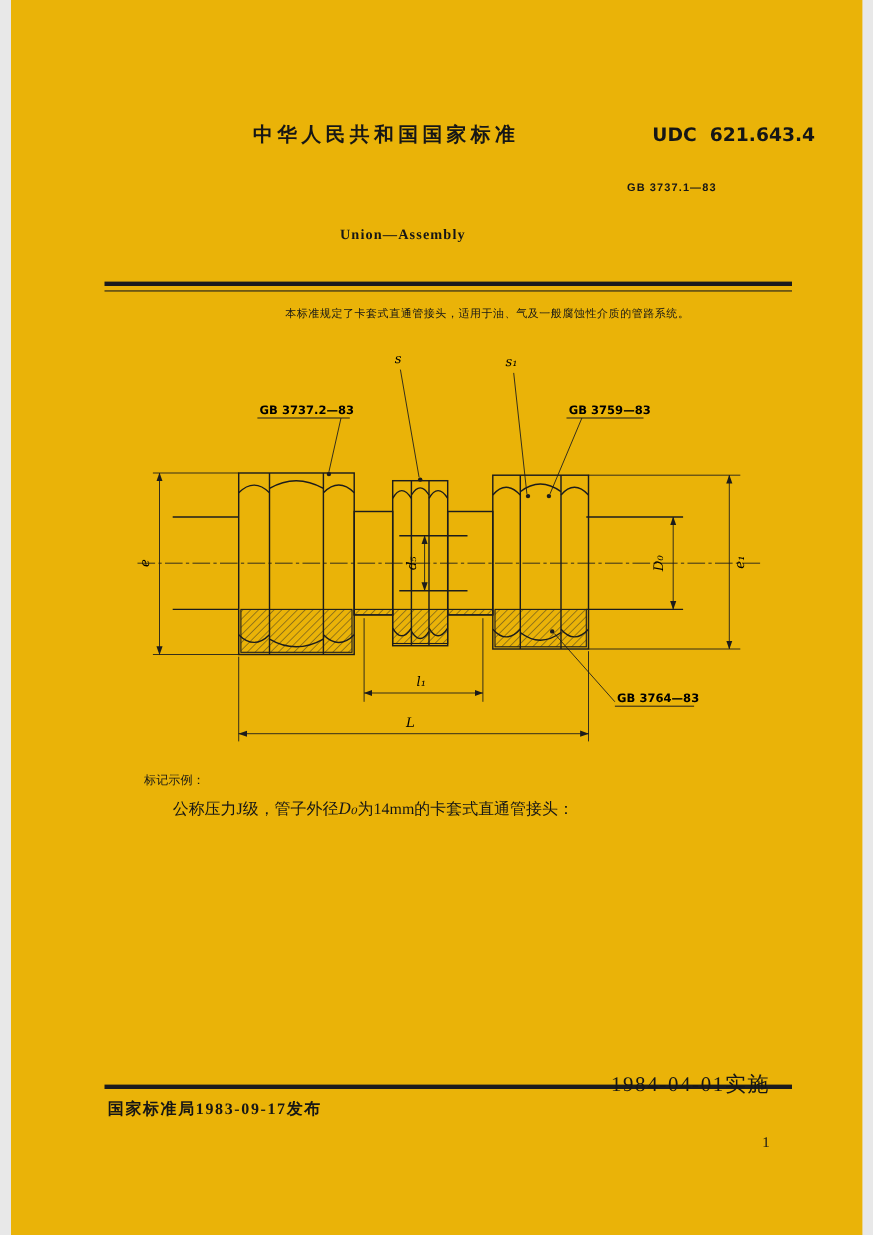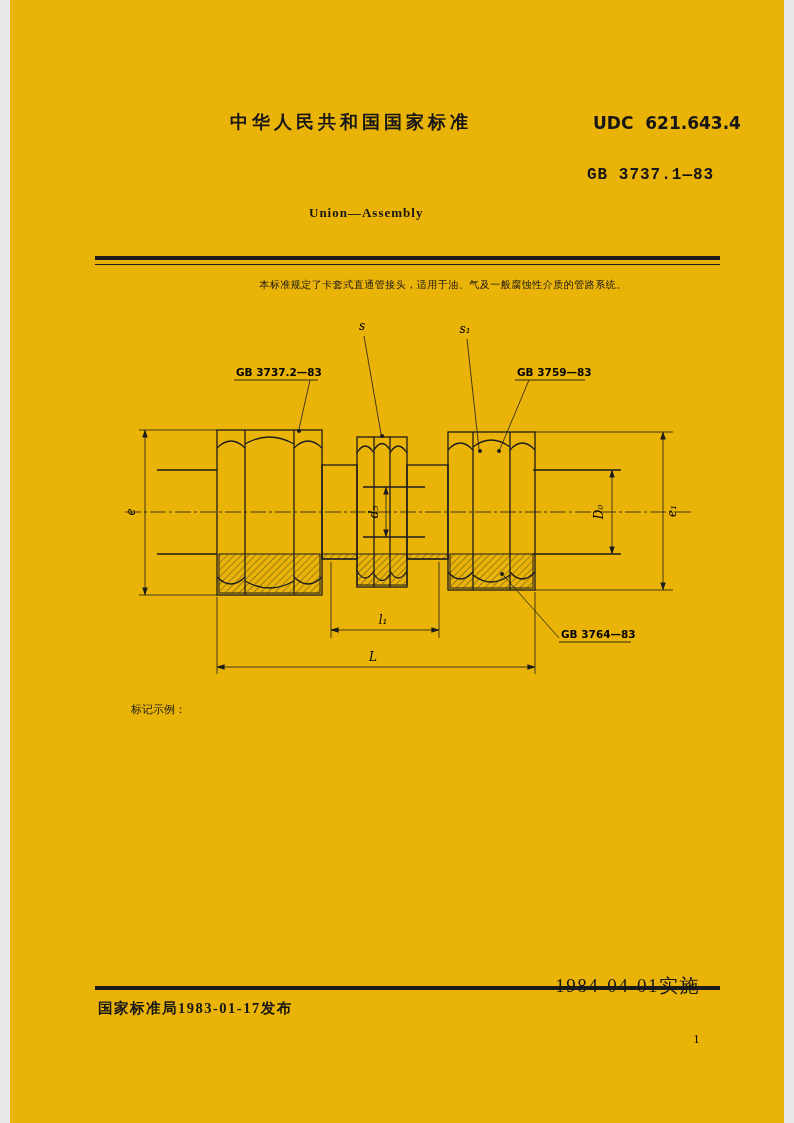--- a/index.html
+++ b/index.html
@@ -9,21 +9,21 @@
     margin:0 auto;
     background:#eab308;
     font-family:"Liberation Serif", serif;
     color:#161616;
     overflow:hidden;
   }
   .abs{position:absolute;}
   .hdr-national{left:220px;top:110px;font-size:18px;font-weight:bold;letter-spacing:4px;}
   .hdr-udc{left:583px;top:113px;font-size:17px;font-weight:bold;font-family:"DejaVu Sans",sans-serif;white-space:pre;}
   .hdr-title{left:226px;top:163px;font-size:22px;font-weight:bold;letter-spacing:7px;}
-  .hdr-no{left:577px;top:166px;font-size:16px;font-weight:bold;font-family:Liberation Mono, monospace;letter-spacing:1px;white-space:pre;}
+  .hdr-no{left:560px;top:166px;font-size:10px;font-weight:bold;font-family:Liberation Sans, sans-serif;letter-spacing:1px;white-space:pre;}
   .hdr-sub{left:280px;top:205px;font-size:13px;font-weight:bold;letter-spacing:1px;margin-left:19px;}
   .rule-double{left:85px;top:256px;width:625px;height:4px;border-top:4px solid #1c1c1c;border-bottom:1px solid #1c1c1c;}
   .intro{left:128px;top:278px;width:610px;font-size:10px;letter-spacing:0.5px;text-align:center;}
   .figure-wrap{left:85px;top:312px;width:625px;height:385px;}
   .ex-heading{left:121px;top:702px;font-size:11px;}
   .ex-line1{left:147px;top:726px;font-size:14.5px;}
   .ex-line2{left:147px;top:751px;font-size:14.5px;white-space:pre;}
   .d0-italic{font-style:italic;font-family:"DejaVu Serif",serif;}
   .rule-footer{left:85px;top:986px;width:625px;height:0;border-top:4px solid #1c1c1c;}
   .ft-issued{left:88px;top:999px;font-size:14.5px;font-weight:bold;letter-spacing:1.5px;}
@@ -167,19 +167,22 @@
       <g>
         <line x1="464" y1="330" x2="536" y2="330" stroke="#1c1c1c" stroke-width="0.9"></line>
         <line x1="464" y1="326" x2="409" y2="264" stroke="#1c1c1c" stroke-width="0.8"></line>
         <circle cx="407" cy="262" r="2" fill="#1c1c1c"></circle>
       </g>
       <text class="gb-label" x="466" y="326">GB 3764—83</text>
     </svg>
   </div>
 
   <div class="abs ex-heading">标记示例：</div>
+  <div class="abs ex-line1">
+    <span>公称压力J级，管子外径</span><span class="d0-italic">D₀</span><span>为14mm的卡套式直通管接头：</span>
+  </div>
 
   <div class="abs rule-footer"></div>
-  <div class="abs ft-issued">国家标准局1983-01-17发布</div>
+  <div class="abs ft-issued">国家标准局1983-09-17发布</div>
   <div class="abs ft-impl">1984-04-01实施</div>
   <div class="abs page-num">1</div>
 
 </div>
 
 </body></html>

